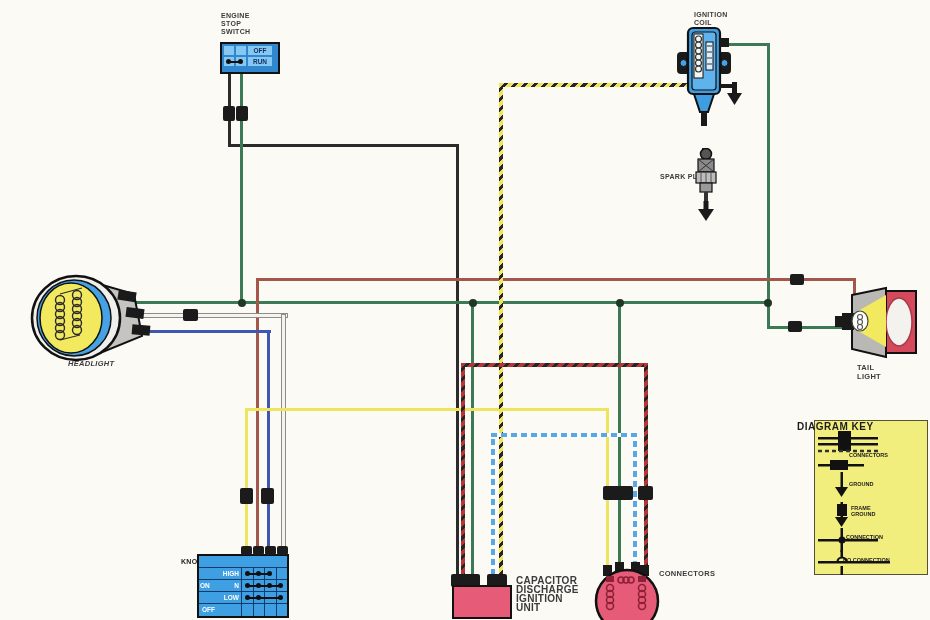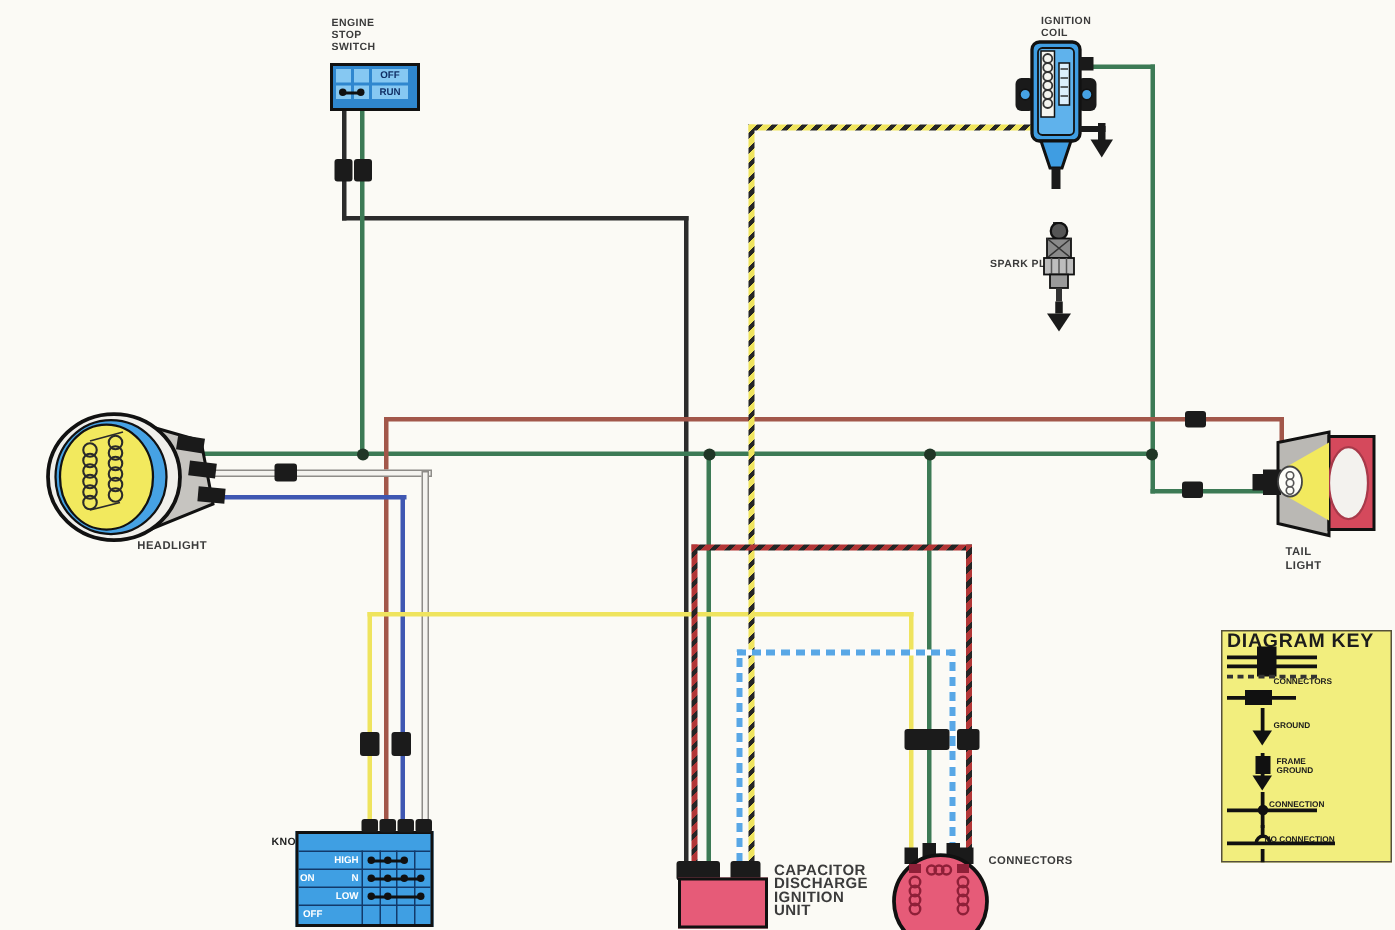--- a/index.html
+++ b/index.html
@@ -120,21 +120,21 @@
       <circle cx="47" cy="42" r="4.5"></circle>
         <circle cx="47" cy="49" r="4.5"></circle>
         <circle cx="47" cy="56" r="4.5"></circle>
       <path d="M30 20 L52 14" stroke-width="1.2"></path>
         <path d="M30 66 L50 61" stroke-width="1.2"></path>
     </g>
     <rect x="88" y="17" width="18" height="10" fill="#1a1a1a" transform="rotate(9 97 22)"></rect>
     <rect x="96" y="34" width="18" height="10" fill="#1a1a1a" transform="rotate(7 105 39)"></rect>
     <rect x="102" y="51" width="18" height="10" fill="#1a1a1a" transform="rotate(5 111 56)"></rect>
   </svg>
-  <div class="lbl" style="left:68px;top:360px;width:70px;text-align:right;font-size:7.5px;">HEADLIGHT</div>
+  <div class="lbl" style="left:68px;top:360px;width:70px;text-align:left;font-size:7.5px;font-style:italic;">HEADLIGHT</div>
 
   <div class="lbl" style="left:694px;top:11px;">IGNITION
 COIL</div>
   <svg style="position:absolute;left:670px;top:24px;" width="80" height="130" viewBox="0 0 80 130">
     <rect x="7" y="28" width="13" height="22" rx="4" fill="#1a1a1a"></rect>
     <circle cx="13.5" cy="39" r="3.5" fill="#46a2e4" stroke="#111"></circle>
     <rect x="48" y="28" width="13" height="22" rx="4" fill="#1a1a1a"></rect>
     <circle cx="54.5" cy="39" r="3.5" fill="#46a2e4" stroke="#111"></circle>
     <rect x="18" y="4" width="32" height="66" rx="5" fill="#3f9de2" stroke="#111" stroke-width="2.2"></rect>
     <rect x="22" y="8" width="24" height="58" rx="3" fill="#5fb2ec" stroke="#111" stroke-width="1.2"></rect>
@@ -254,21 +254,21 @@
         <circle cx="54" cy="36" r="3.5"></circle>
         <circle cx="54" cy="42" r="3.5"></circle>
         <circle cx="54" cy="48" r="3.5"></circle>
     </g>
     <rect x="18" y="18" width="8" height="6" fill="#8e2038"></rect>
     <rect x="50" y="18" width="8" height="6" fill="#8e2038"></rect>
   </svg>
   <div class="lbl" style="left:659px;top:570px;font-size:7.5px;">CONNECTORS</div>
 
   <div style="position:absolute;left:814px;top:420px;width:114px;height:155px;background:#f2ee7e;border:1.5px solid #55503a;box-sizing:border-box;"></div>
-  <div class="lbl" style="left:818px;top:423px;font-size:13px;color:#1c1c1c;letter-spacing:.5px;">DIAGRAM KEY</div>
+  <div class="lbl" style="left:797px;top:423px;font-size:10px;color:#1c1c1c;letter-spacing:.5px;">DIAGRAM KEY</div>
   <svg style="position:absolute;left:814px;top:420px;" width="114" height="155" viewBox="0 0 114 155">
 
     <rect x="4" y="17" width="60" height="2.5" fill="#111"></rect>
     <rect x="4" y="23" width="60" height="2.5" fill="#111"></rect>
     <rect x="24" y="11" width="13" height="20" fill="#111"></rect>
     <line x1="4" y1="31" x2="64" y2="31" stroke="#333" stroke-width="2.5" stroke-dasharray="4 3"></line>
 
     <rect x="4" y="44" width="46" height="2.5" fill="#111"></rect>
     <rect x="16" y="40" width="18" height="10" fill="#111"></rect>
 

